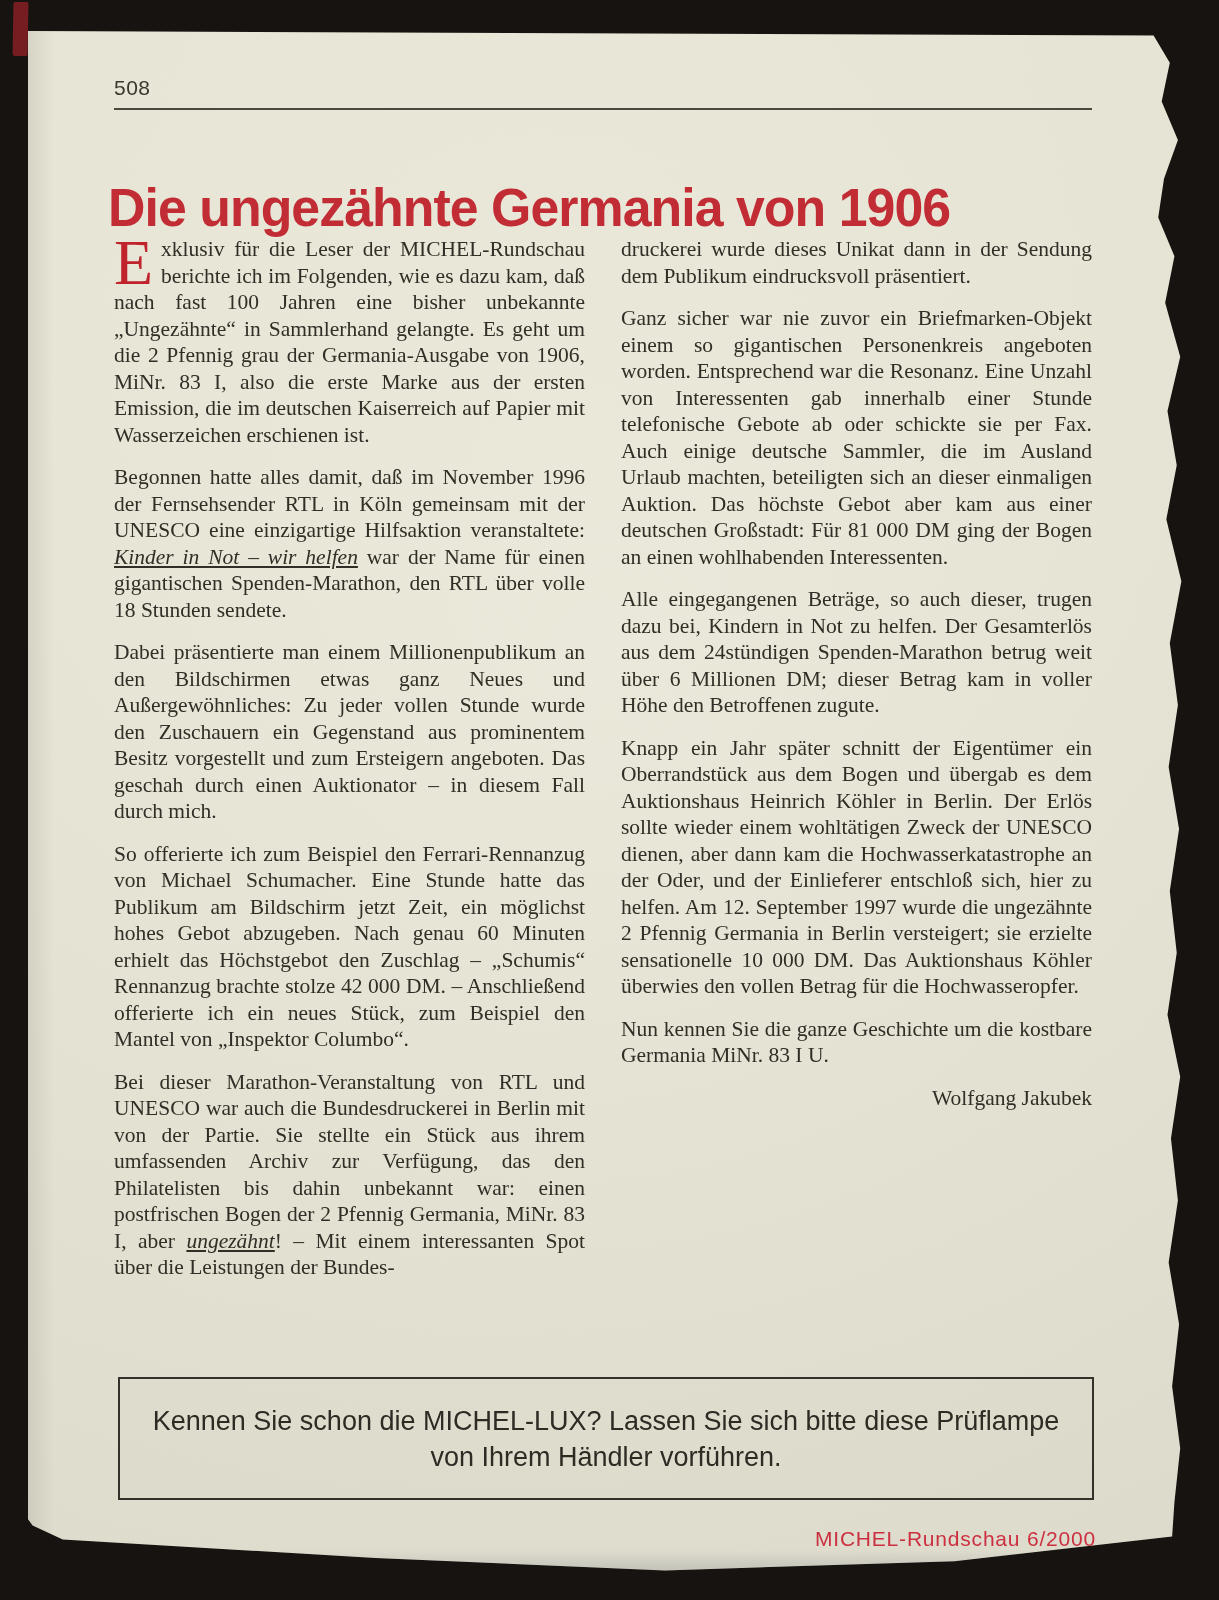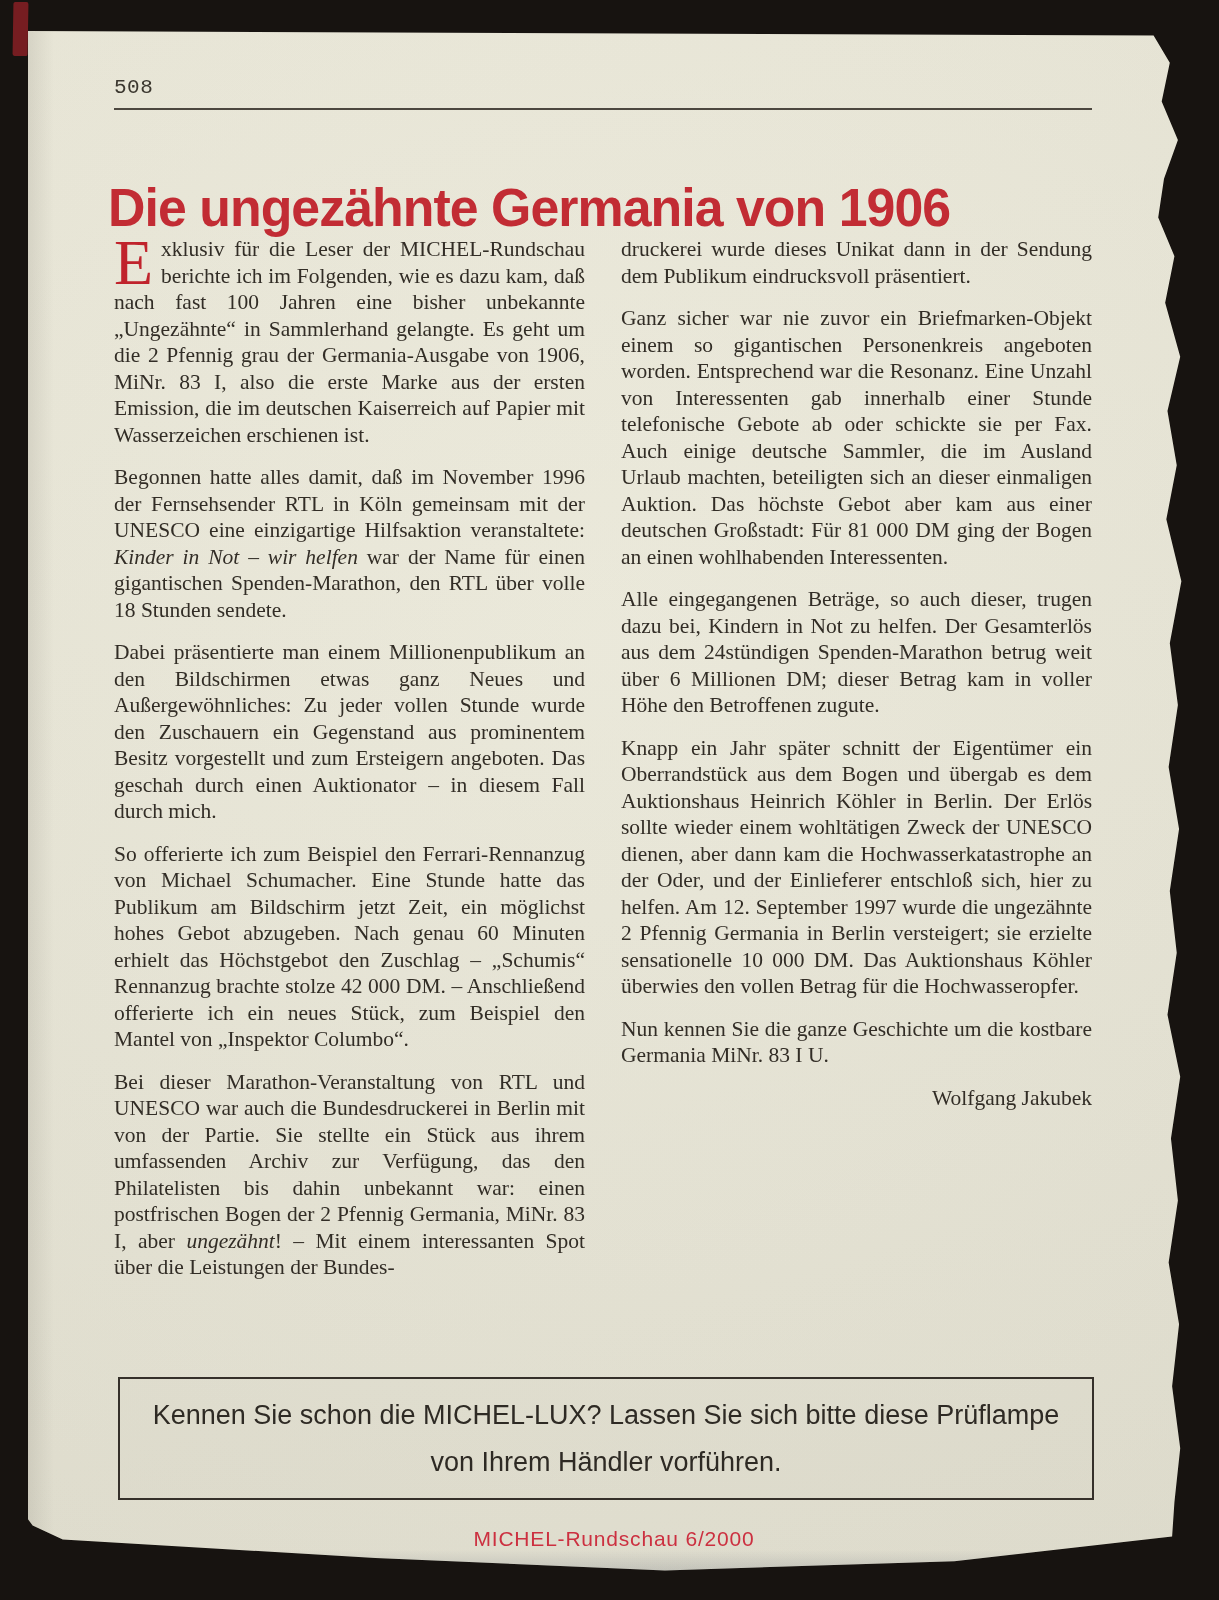--- a/index.html
+++ b/index.html
@@ -35,21 +35,21 @@
     content:"";position:absolute;inset:0;pointer-events:none;
     background:
       linear-gradient(to bottom, rgba(70,110,160,.45) 0px, rgba(70,110,160,0) 4px),
       linear-gradient(to right, rgba(60,55,45,.10) 0px, rgba(60,55,45,0) 26px),
       linear-gradient(to top, rgba(60,70,90,.18) 0px, rgba(60,70,90,0) 22px),
       radial-gradient(120% 90% at 50% 40%, rgba(255,255,255,.05), rgba(90,80,60,.07));
   }
   .content-layer{position:absolute;inset:0;}
   .page-number{
     position:absolute;left:86px;top:52px;
-    font-family:Liberation Mono, monospace;
+    font-family:Liberation Sans, sans-serif;
     font-size:21px;color:#3b372f;letter-spacing:.5px;
   }
   .header-rule{
     position:absolute;left:86px;top:84px;width:978px;height:2px;
     background:#4c473f;
   }
   .headline{
     position:absolute;left:80px;top:120px;width:990px;
     font-family:"Liberation Sans","DejaVu Sans",sans-serif;
     font-weight:bold;font-size:54px;line-height:1;
@@ -61,21 +61,21 @@
     position:absolute;left:86px;top:212px;width:978px;
     display:flex;gap:36px;
   }
   .column{width:471px;color:#322d26;}
   .body-par{
     margin:0 0 16px 0;
     font-size:21.5px;line-height:26.5px;
     text-align:justify;
     hyphens:auto;-webkit-hyphens:auto;
   }
-  .body-par em{font-style:italic;}
+  .body-par em{font-style:italic;text-decoration:underline;}
   .dropcap{
     float:left;
     font-size:64px;line-height:50px;
     padding:2px 8px 0 0;
     color:#c0232c;
     font-family:"Liberation Serif","DejaVu Serif",serif;
   }
   .signature{
     margin-top:0;
     font-size:21.5px;line-height:26.5px;
@@ -83,28 +83,28 @@
   }
   .notice-box{
     position:absolute;left:90px;top:1353px;width:976px;height:123px;
     border:2px solid #35302a;
     box-sizing:border-box;
     display:flex;align-items:center;justify-content:center;
     background:rgba(0,0,0,0.008);
   }
   .notice-text{
     font-family:"Liberation Sans","DejaVu Sans",sans-serif;
-    font-size:27px;line-height:47px;color:#2e2a24;
+    font-size:27px;line-height:36px;color:#2e2a24;
     text-align:center;max-width:930px;
   }
   .footer-line{
-    position:absolute;left:97px;top:1503px;width:978px;
+    position:absolute;left:90px;top:1503px;width:978px;
     font-family:"Liberation Sans","DejaVu Sans",sans-serif;
     font-size:21px;letter-spacing:.8px;color:#cc3040;
-    text-align:center;
+    text-align:right;
   }
 </style>
 </head>
 <body>
 
 <div class="red-mark"></div>
 
 <div class="paper">
   <div class="content-layer">
 

